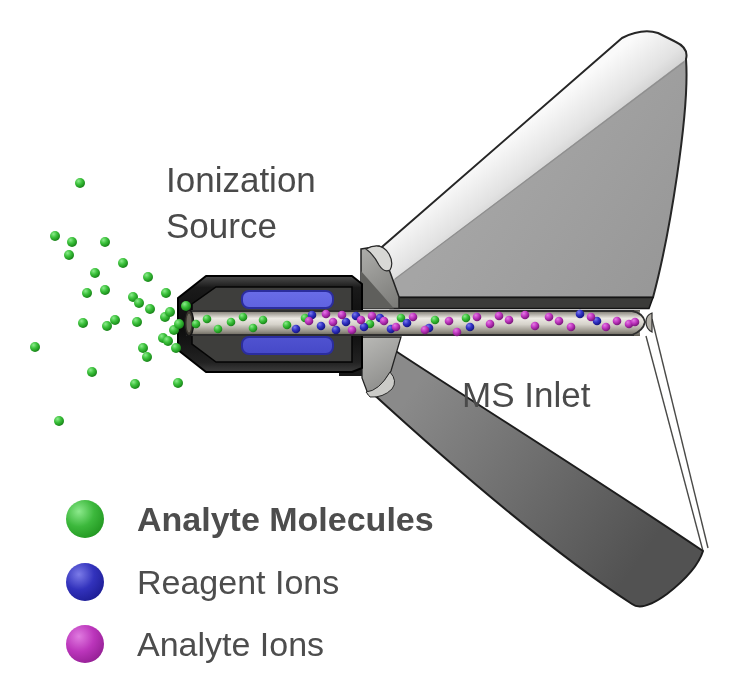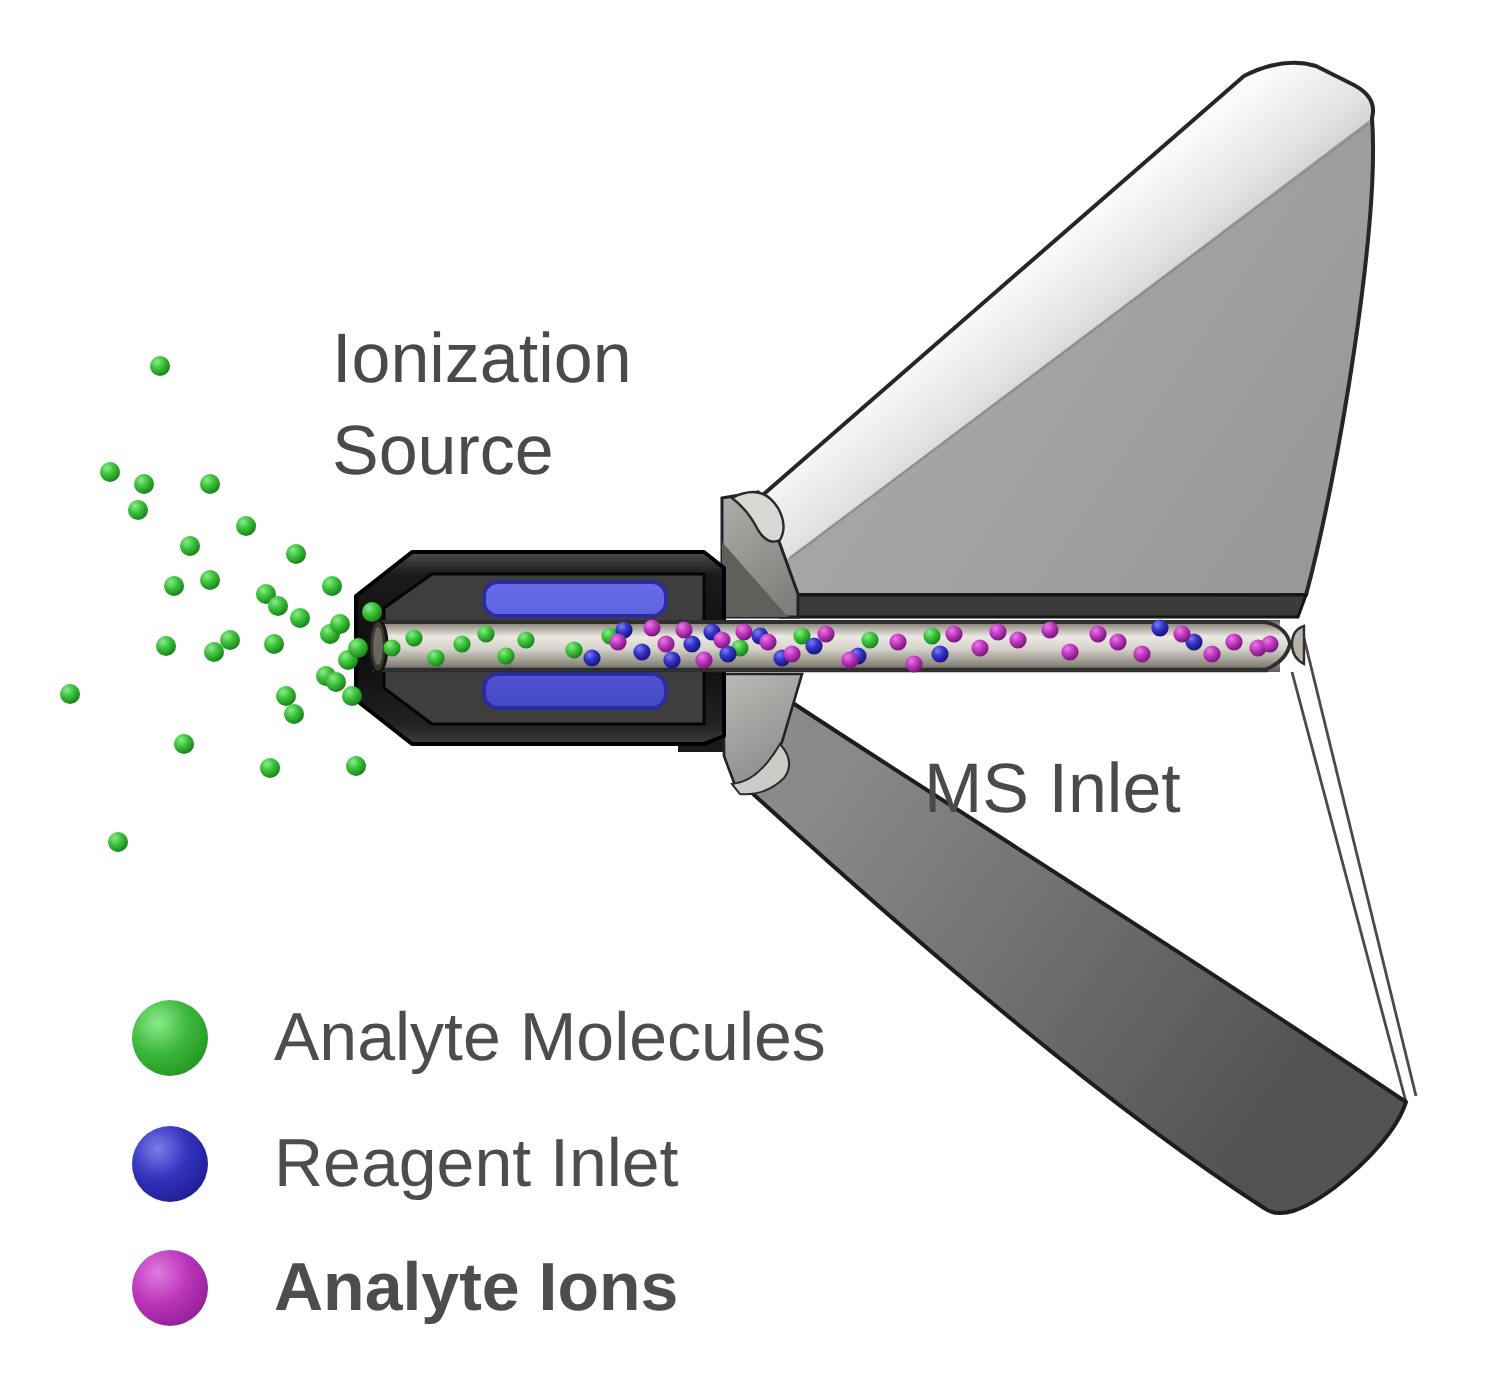--- a/index.html
+++ b/index.html
@@ -7,23 +7,23 @@
     position:relative;width:744px;height:688px;background:#ffffff;overflow:hidden;
     font-family:"Liberation Sans", sans-serif;
   }
   .stage svg{position:absolute;left:0;top:0;}
   .label{position:absolute;color:#4a4a4a;}
   .title{font-weight:400;font-size:35px;line-height:46px;}
   .source-label{left:166px;top:157px;white-space:pre-line;}
   .inlet-label{left:462px;top:372px;}
   .legend{position:absolute;left:66px;top:497px;}
   .legend-row{position:absolute;left:0;display:flex;align-items:center;height:42px;}
-  .legend-row.r0{top:1px;}
+  .legend-row.r0{top:1px;font-weight:bold;}
   .legend-row.r1{top:64px;}
-  .legend-row.r2{top:126px;font-weight:bold;}
+  .legend-row.r2{top:126px;}
   .sphere{width:38px;height:38px;border-radius:50%;flex:0 0 auto;}
   .sphere-green{background:radial-gradient(circle at 34% 30%, #8ce98c 0%, #3cb83c 42%, #259b24 75%, #1b7d1b 100%);}
   .sphere-blue{background:radial-gradient(circle at 34% 30%, #7b7be8 0%, #3232bc 42%, #20209a 75%, #171779 100%);}
   .sphere-magenta{background:radial-gradient(circle at 34% 30%, #e07be0 0%, #bb35bb 42%, #992299 75%, #7c187c 100%);}
   .legend-text{margin-left:33px;font-size:34px;color:#4d4d4d;white-space:nowrap;}
 </style>
 </head>
 <body>
 
 <div class="stage">
@@ -232,20 +232,20 @@
 Source</div>
   <div class="label title inlet-label">MS Inlet</div>
 
   <div class="legend">
     <div class="legend-row r0">
       <span class="sphere sphere-green"></span>
       <span class="legend-text">Analyte Molecules</span>
     </div>
     <div class="legend-row r1">
       <span class="sphere sphere-blue"></span>
-      <span class="legend-text">Reagent Inlet</span>
+      <span class="legend-text">Reagent Ions</span>
     </div>
     <div class="legend-row r2">
       <span class="sphere sphere-magenta"></span>
       <span class="legend-text">Analyte Ions</span>
     </div>
   </div>
 </div>
 
 </body></html>

